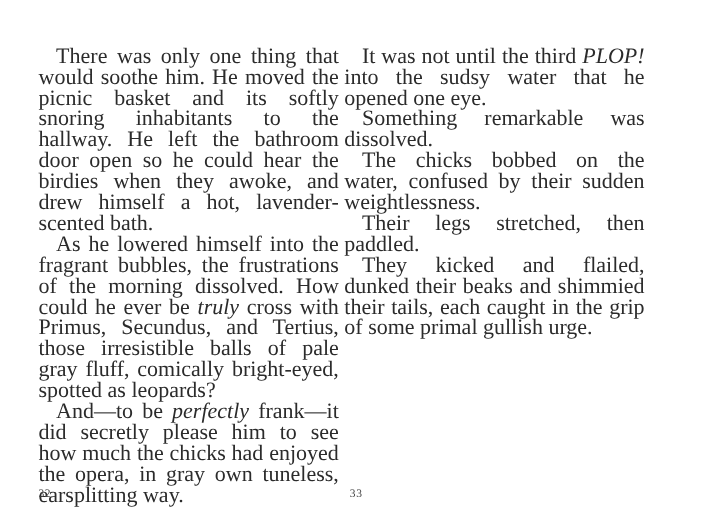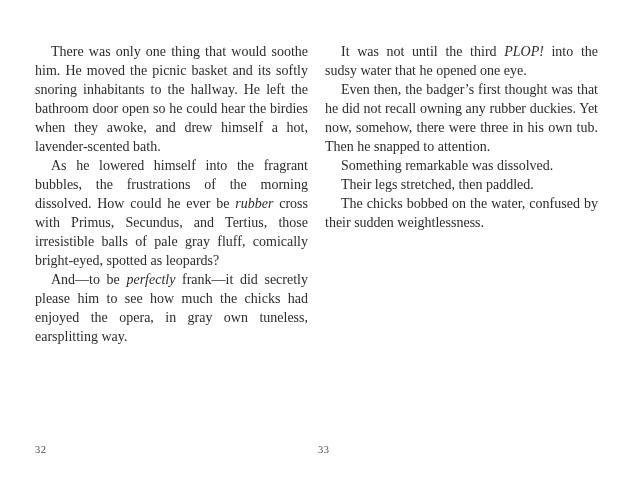--- a/index.html
+++ b/index.html
@@ -13,26 +13,26 @@
     height: 480px;
     background: #ffffff;
     overflow: hidden;
     font-family: "Liberation Serif", "DejaVu Serif", serif;
     color: #2b2b2b;
   }
   .text-block {
     position: absolute;
     top: 42px;
     width: 273px;
-    font-size: 14px;
+    font-size: 20px;
     line-height: 19px;
     text-align: justify;
   }
   .text-block.left-col  { left: 35px; }
-  .text-block.right-col { left: 325px; }
+  .text-block.right-col { left: 313px; }
   .text-block p {
     margin: 0;
     padding: 0;
     text-indent: 16px;
   }
   .text-block em {
     font-style: italic;
   }
   .page-number {
     position: absolute;
@@ -46,29 +46,29 @@
   .page-number.left-num  { left: 35px; }
   .page-number.right-num { left: 318px; }
 </style>
 </head>
 <body>
 
 <div id="screen">
 
   <div class="text-block left-col" id="left-text">
       <p><span>There was only one thing that would soothe him. He moved the picnic basket and its softly snoring inhabitants to the hallway. He left the bathroom door open so he could hear the birdies when they awoke, and drew himself a hot, lavender-scented bath.</span></p>
-      <p><span>As he lowered himself into the fragrant bubbles, the frustrations of the morning dissolved. How could he ever be </span><em>rubber</em><span> cross with Primus, Secundus, and Tertius, those irresistible balls of pale gray fluff, comically bright-eyed, spotted as leopards?</span></p>
+      <p><span>As he lowered himself into the fragrant bubbles, the frustrations of the morning dissolved. How could he ever be </span><em>truly</em><span> cross with Primus, Secundus, and Tertius, those irresistible balls of pale gray fluff, comically bright-eyed, spotted as leopards?</span></p>
       <p><span>And—to be </span><em>perfectly</em><span> frank—it did secretly please him to see how much the chicks had enjoyed the opera, in gray own tuneless, earsplitting way.</span></p>
     </div>
 
   <div class="text-block right-col" id="right-text">
       <p><span>It was not until the third </span><em>PLOP!</em><span> into the sudsy water that he opened one eye.</span></p>
-      <p><span>Even then, the badger’s first thought was that he did not recall owning any rubber duckies. Yet now, somehow, there were three in his own tub. Then he snapped to attention.</span></p>
       <p><span>Something remarkable was dissolved.</span></p>
+      <p><span>The chicks bobbed on the water, confused by their sudden weightlessness.</span></p>
       <p><span>Their legs stretched, then paddled.</span></p>
-      <p><span>The chicks bobbed on the water, confused by their sudden weightlessness.</span></p>
+      <p><span>They kicked and flailed, dunked their beaks and shimmied their tails, each caught in the grip of some primal gullish urge.</span></p>
     </div>
 
   <div class="page-number left-num">32</div>
 
   <div class="page-number right-num">33</div>
 
 </div>
 
 </body></html>

